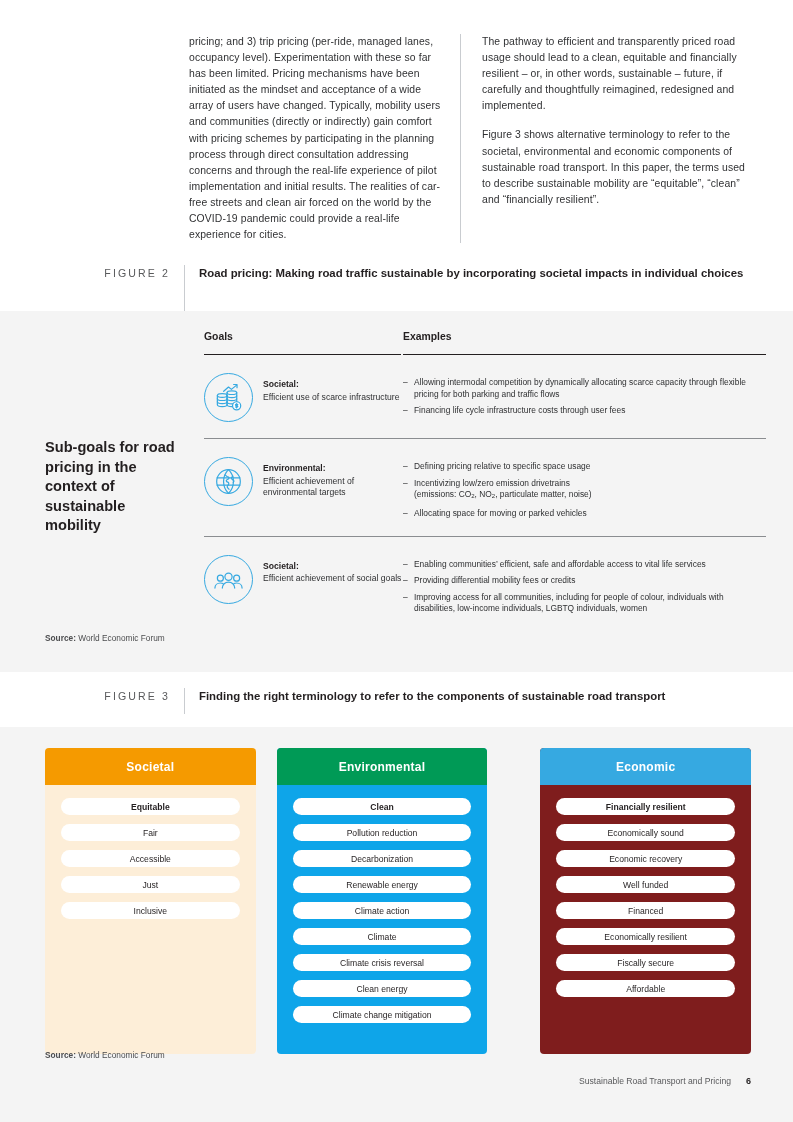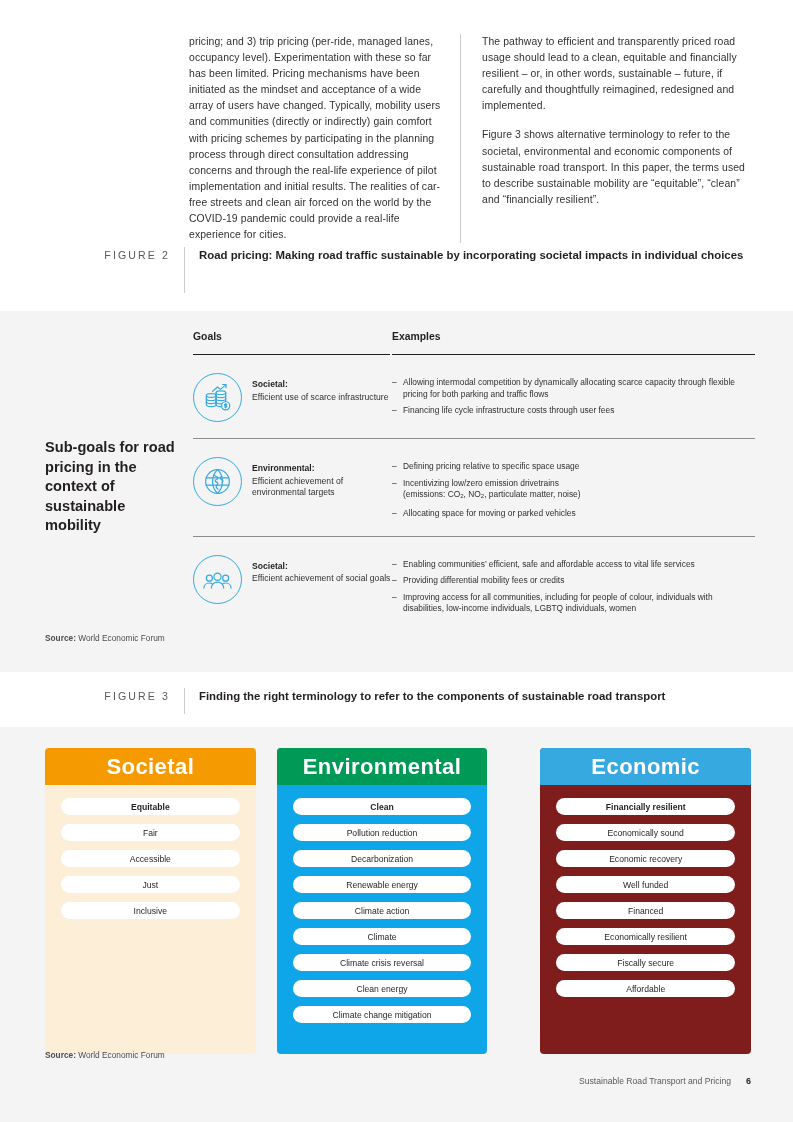--- a/index.html
+++ b/index.html
@@ -70,21 +70,21 @@
   .fig-title {
     padding-left: 14px;
     font-size: 11.4px;
     font-weight: bold;
     line-height: 16.5px;
     color: #231f20;
     max-width: 560px;
     text-align: center;
   }
 
-  #figure2-caption { left: 88px; top: 247px; height: 46px; }
+  #figure2-caption { left: 88px; top: 265px; height: 46px; }
   #figure3-caption { left: 88px; top: 688px; height: 26px; }
 
   
   .gray-panel {
     position: absolute;
     left: 0;
     width: 793px;
     background: #f4f4f4;
   }
   #figure2-panel { top: 311px; height: 361px; }
@@ -96,21 +96,21 @@
     left: 45px;
     top: 127px;
     width: 140px;
     font-size: 14.6px;
     font-weight: bold;
     line-height: 19.5px;
     color: #231f20;
   }
   .f2-table {
     position: absolute;
-    left: 193px;
+    left: 204px;
     top: 20px;
     width: 562px;
   }
   .f2-head {
     display: flex;
   }
   .f2-head-goals {
     width: 197px;
     font-size: 10.4px;
     font-weight: bold;
@@ -206,21 +206,21 @@
     width: 221px;
     border-radius: 4px;
     overflow: hidden;
     padding-bottom: 14px;
   }
   .f3-col-head {
     height: 37px;
     display: flex;
     align-items: center;
     justify-content: center;
-    font-size: 22px;
+    font-size: 12px;
     font-weight: bold;
     color: #ffffff;
     letter-spacing: 0.02em;
   }
   .f3-pills {
     padding: 13px 16px 8px 16px;
   }
   .pill {
     background: #ffffff;
     border-radius: 12px;

